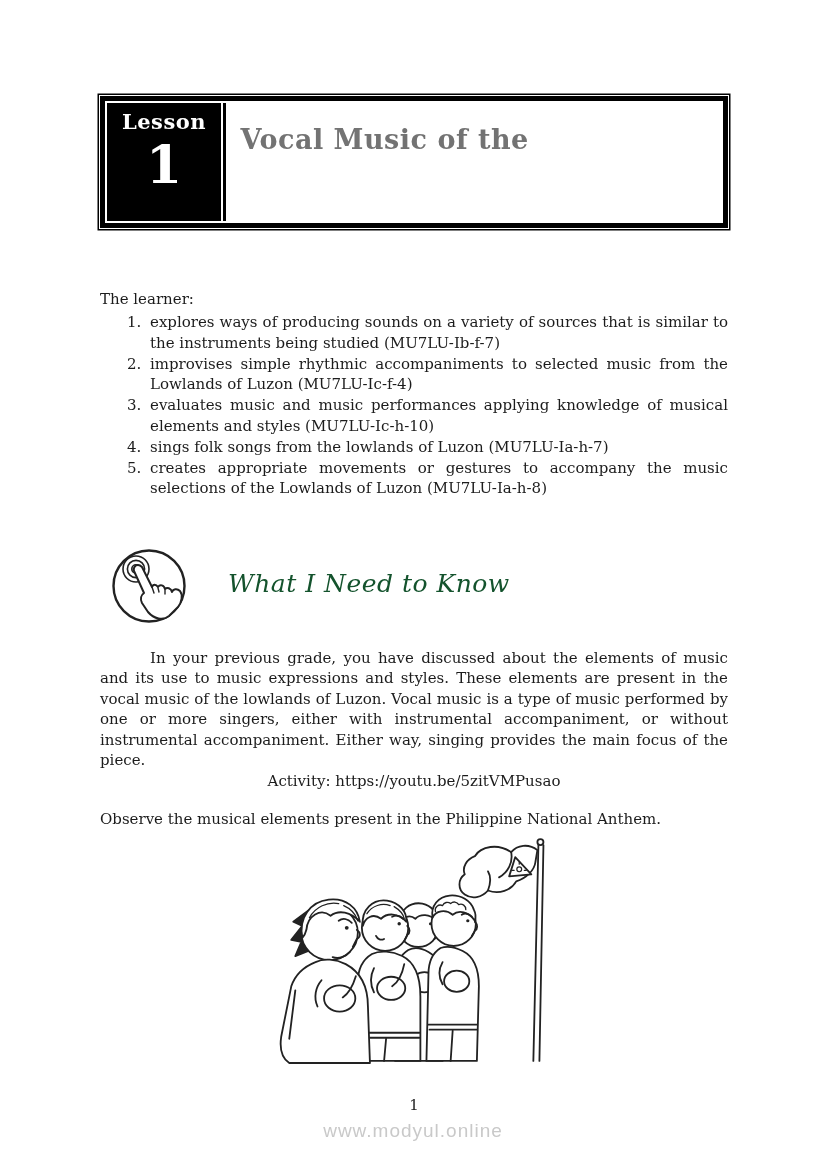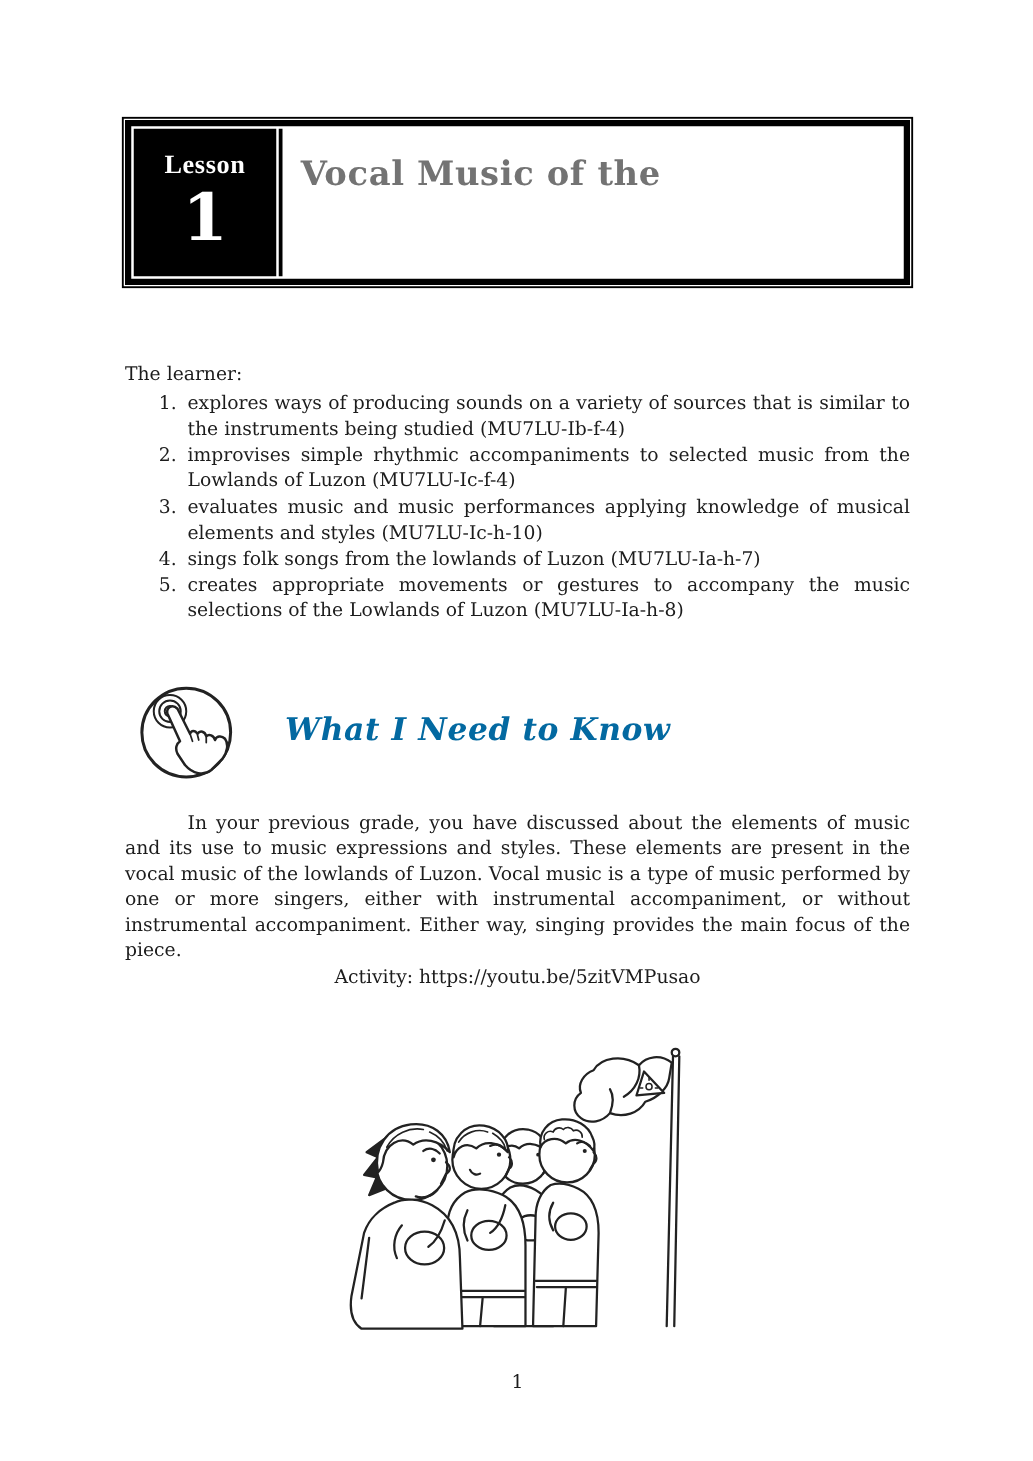--- a/index.html
+++ b/index.html
@@ -13,40 +13,40 @@
     position:absolute; left:100px; top:96px; width:628px; height:132px;
     box-sizing:border-box; background:#fff; border:5px solid #000;
     box-shadow:0 0 0 1px #fff, 0 0 0 2.5px #000;
     display:flex; padding:2px;
   }
   .lesson-cell {
     width:114px; background:#000; color:#fff; flex:0 0 auto;
     display:flex; flex-direction:column; align-items:center;
     font-weight:bold;
   }
-  .lesson-label { font-size:21px; margin-top:16px; letter-spacing:.5px;font-family:Liberation Serif, serif; }
+  .lesson-label { font-size:21px; margin-top:6px; letter-spacing:.5px; }
   .lesson-number { font-size:52px; line-height:1.1; margin-top:2px; }
   .lesson-divider { width:2.5px; background:#000; margin-left:2px; flex:0 0 auto; }
   .lesson-title {
     flex:1; padding:14px 0 0 15px; font-weight:bold; font-size:27px;
     line-height:45px; letter-spacing:.5px; color:#737373;
   }
   
   .lc-heading { position:absolute; left:100px; top:249px; font-weight:bold; font-size:15.5px; }
   .lc-intro   { position:absolute; left:100px; top:290px; font-size:15px; }
   .lc-list    { position:absolute; left:100px; top:312px; width:628px; }
   .lc-item { display:flex; font-size:15px; line-height:20.8px; }
   .lc-item .num { flex:0 0 23px; margin-left:27px; }
   .lc-item .txt { flex:1; text-align:justify; }
   
   .know-row { position:absolute; left:100px; top:545px; width:628px; height:94px; }
   .know-icon { position:absolute; left:10px; top:2px; width:78px; height:78px; }
   .know-title {
     position:absolute; left:128px; top:24px;
-    font-size:25px; font-weight:bold; font-style:italic; letter-spacing:.5px; color:#0369a1;
+    font-size:25px; font-weight:normal; font-style:italic; letter-spacing:.5px; color:#14532d;
   }
   
   .para {
     position:absolute; left:100px; top:648px; width:628px;
     font-size:15px; line-height:20.4px; text-align:justify; text-indent:50px;
   }
   .activity { position:absolute; left:100px; top:772px; width:628px; text-align:center; font-size:15px; }
   .observe  { position:absolute; left:100px; top:810px; width:628px; font-size:15px; }
   
   .illustration { position:absolute; left:265px; top:833px; width:338px; height:232px; }
@@ -76,21 +76,21 @@
     <div class="lesson-title">
       <div>Vocal Music of the</div>
     </div>
   </div>
 
   <div class="lc-intro">The learner:</div>
 
   <div class="lc-list">
     <div class="lc-item">
       <span class="num">1.</span>
-      <span class="txt">explores ways of producing sounds on a variety of sources that is similar to the instruments being studied (MU7LU-Ib-f-4)</span>
+      <span class="txt">explores ways of producing sounds on a variety of sources that is similar to the instruments being studied (MU7LU-Ib-f-7)</span>
     </div>
     <div class="lc-item">
       <span class="num">2.</span>
       <span class="txt">improvises simple rhythmic accompaniments to selected music from the Lowlands of Luzon (MU7LU-Ic-f-4)</span>
     </div>
     <div class="lc-item">
       <span class="num">3.</span>
       <span class="txt">evaluates music and music performances applying knowledge of musical elements and styles (MU7LU-Ic-h-10)</span>
     </div>
     <div class="lc-item">
@@ -117,20 +117,21 @@
                C54,38 50,37 48,40 C46,37 43,37 42,40 L32,20 C31,19 30,18 28,18 Z"></path>
           <path stroke-width="1.4" d="M42,40 L44,46 M48,41 L49,45 M55,43 L55,47"></path>
         </g>
       </svg>
     </div>
     <div class="know-title">What I Need to Know</div>
   </div>
 
   <div class="para">In your previous grade, you have discussed about the elements of music and its use to music expressions and styles. These elements are present in the vocal music of the lowlands of Luzon. Vocal music is a type of music performed by one or more singers, either with instrumental accompaniment, or without instrumental accompaniment. Either way, singing provides the main focus of the piece.</div>
   <div class="activity">Activity: https://youtu.be/5zitVMPusao</div>
+  <div class="observe">Observe the musical elements present in the Philippine National Anthem.</div>
 
   <div class="illustration">
     <svg viewBox="0 0 335 230" xmlns="http://www.w3.org/2000/svg">
       <g stroke="#222" stroke-width="1.8" fill="none" stroke-linecap="round" stroke-linejoin="round">
 
         <circle cx="273" cy="9" r="3" fill="#fff"></circle>
         <line x1="271" y1="12" x2="266" y2="226"></line>
         <line x1="276" y1="12" x2="272" y2="226"></line>
 
         <path fill="#fff" d="M270,17 C261,10 250,12 244,19 C231,10 214,13 208,23
@@ -191,14 +192,15 @@
            C102,152 95,138 80,130 C70,125 58,124 50,128 Z"></path>
         <ellipse cx="74" cy="164" rx="15.5" ry="13" fill="#fff"></ellipse>
         <path d="M56,146 C50,153 48,163 52,172"></path>
         <path d="M90,142 C87,152 83,159 77,163"></path>
         <path d="M30,156 L24,204"></path>
       </g>
     </svg>
   </div>
 
   <div class="page-num">1</div>
+  <div class="watermark">www.modyul.online</div>
 
 </div>
 
 </body></html>

